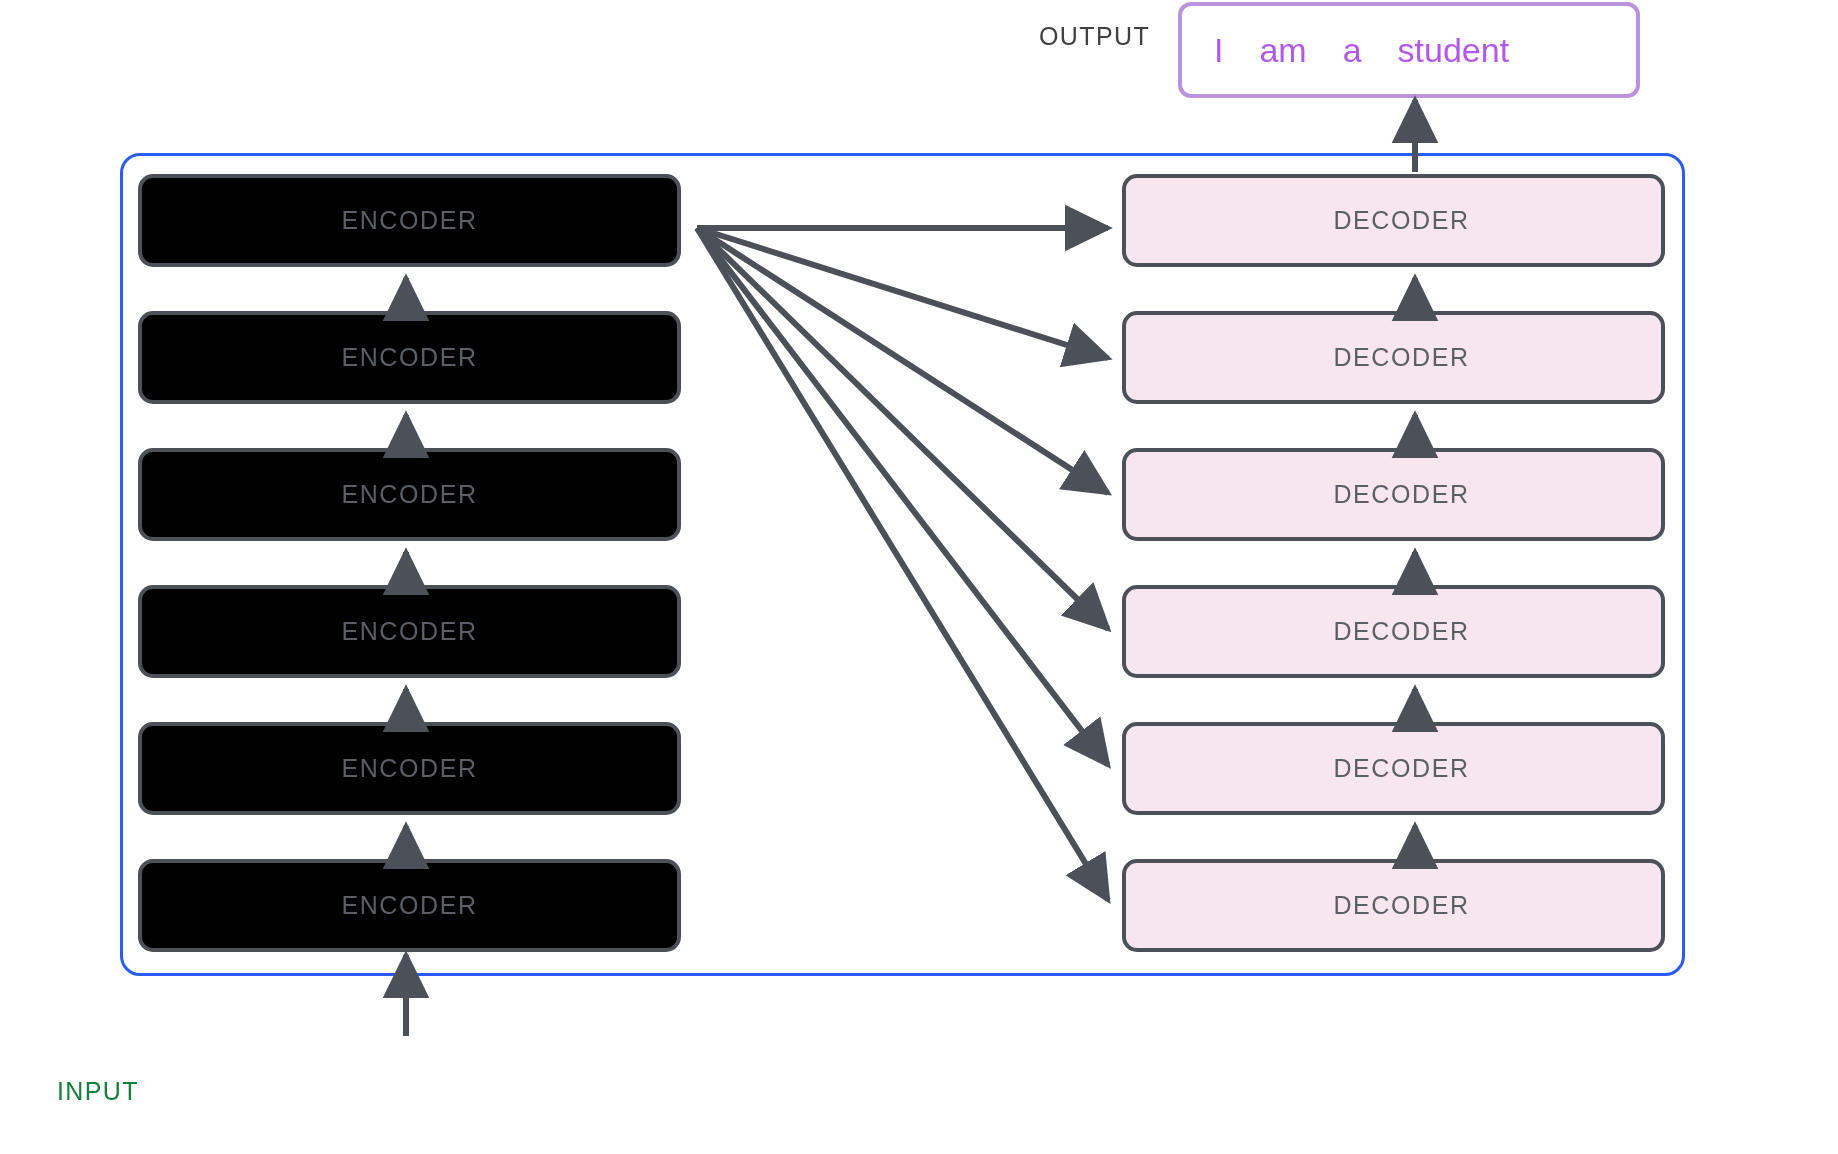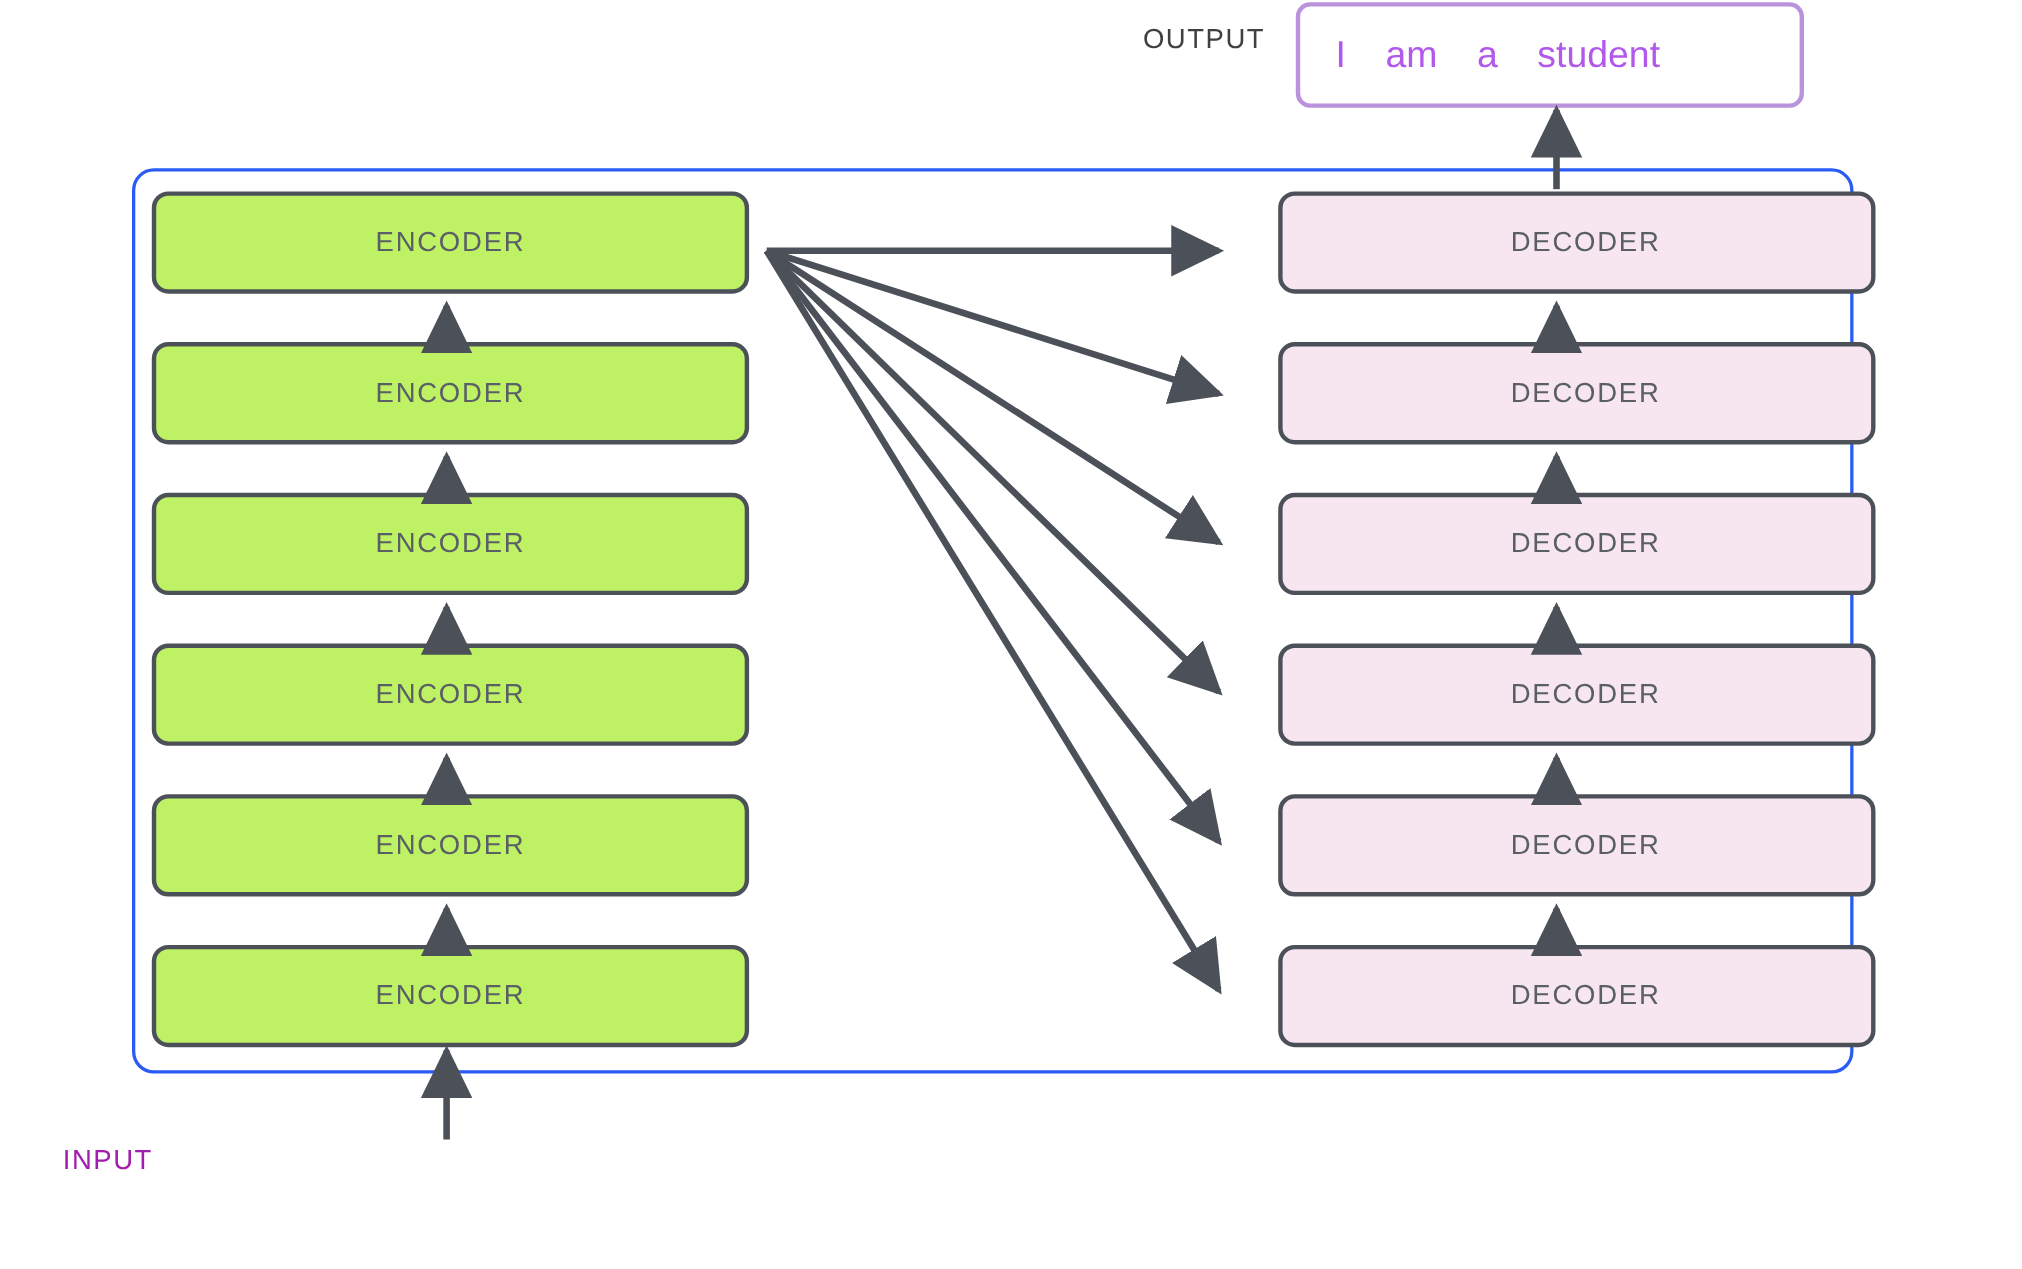--- a/index.html
+++ b/index.html
@@ -55,24 +55,24 @@
     display: flex;
     align-items: center;
     justify-content: center;
     letter-spacing: 1.6px;
     font-size: 25px;
     color: #5a5f66;
     z-index: 3;
   }
   .block.encoder {
     left: 138px;
-    background: #bef264;
+    background: #000000;
   }
   .block.decoder {
-    left: 1162px;
+    left: 1122px;
     background: #f7e6ef;
     padding-left: 16px;
   }
 
   
   .io-box {
     position: absolute;
     box-sizing: border-box;
     display: flex;
     align-items: center;
@@ -124,22 +124,22 @@
     border-radius: 13px;
     padding-left: 30px;
   }
   #input-box .tokens {
     font-size: 34px;
     color: #67a94a;
     gap: 38px;
   }
   #input-label {
     left: 57px;
-    top: 1041px;
-    color: #a21caf;
+    top: 1077px;
+    color: #15803d;
     text-align: right;
   }
 </style>
 </head>
 <body>
 
 <div id="canvas">
 
   <div class="model-container"></div>
 

